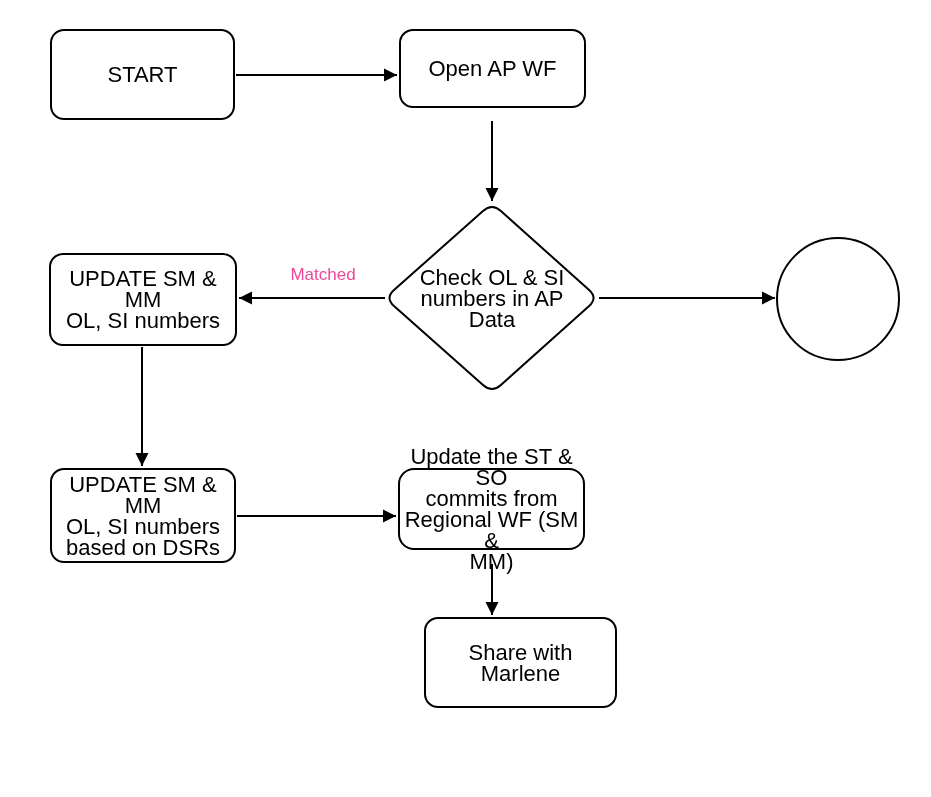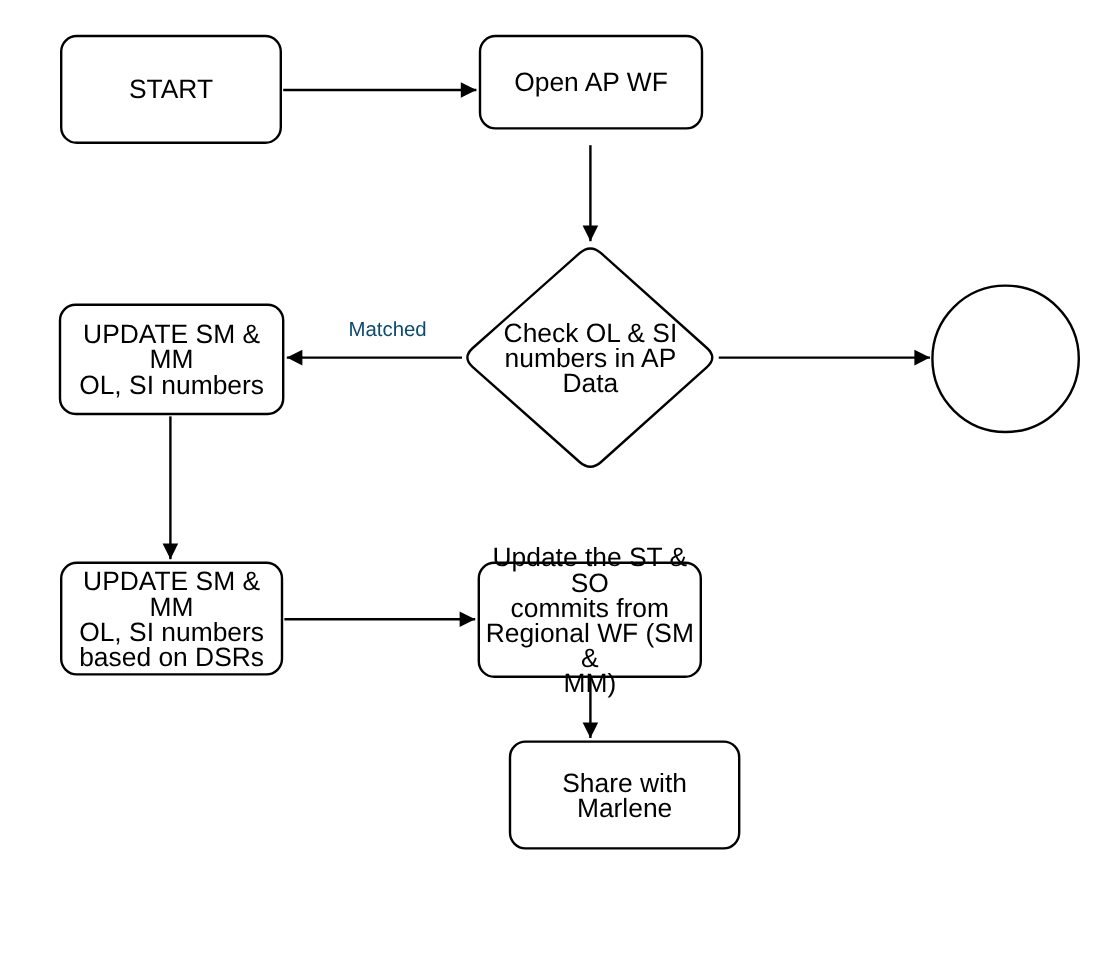--- a/index.html
+++ b/index.html
@@ -40,33 +40,33 @@
     border-radius: 14px;
   }
   .shape-label {
     background: transparent;
     border: none;
   }
   #n-start         { left: 50px;  top: 29px;  width: 185px; height: 91px; }
   #n-open-ap-wf    { left: 399px; top: 29px;  width: 187px; height: 79px; }
   #n-update-sm-mm  { left: 49px;  top: 253px; width: 188px; height: 93px; }
   #n-update-dsrs   { left: 50px;  top: 468px; width: 186px; height: 95px; }
-  #n-update-st-so  { left: 398px; top: 468px; width: 187px; height: 97px; }
+  #n-update-st-so  { left: 398px; top: 468px; width: 187px; height: 82px; border-radius: 16px; }
   #n-share-marlene { left: 400px; top: 617px; width: 193px; height: 91px; margin-left: 24px; }
   #n-decision-label { left: 397px; top: 268px; width: 190px; height: 60px; }
   #n-circle-label   { left: 780px; top: 253px; width: 116px; height: 92px; }
   .edge-label {
     position: absolute;
     left: 283px;
     top: 265px;
     width: 80px;
     text-align: center;
     font-size: 17px;
     line-height: 20px;
-    color: #0c4a6e;
+    color: #ec4899;
     background: #ffffff;
   }
 </style>
 </head>
 <body>
 
 <div class="canvas">
 
   <svg class="edges-layer" width="931" height="797" viewBox="0 0 931 797" xmlns="http://www.w3.org/2000/svg">
     <defs>

